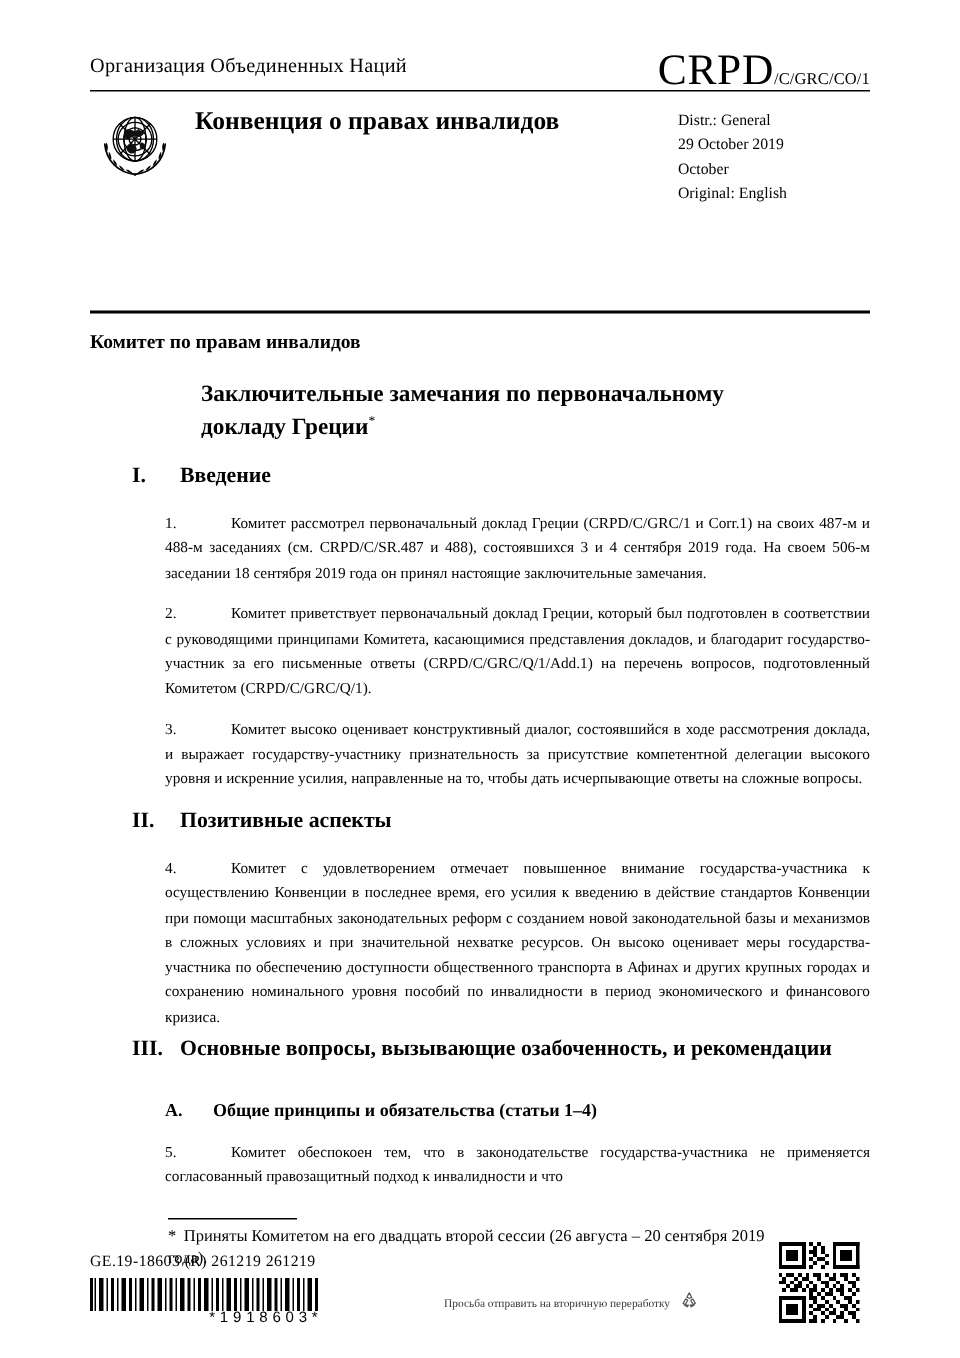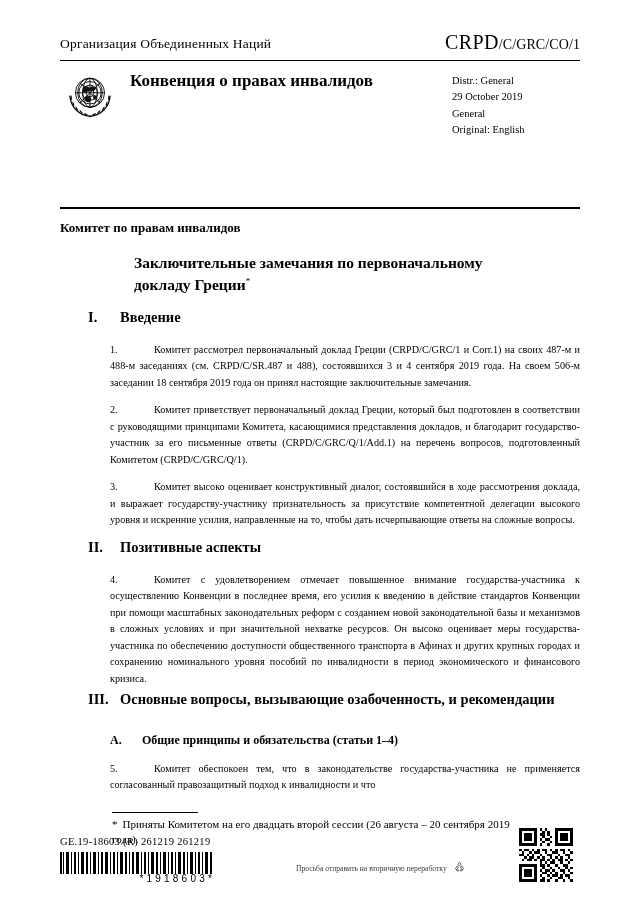--- a/index.html
+++ b/index.html
@@ -37,25 +37,25 @@
     padding-bottom: 3px;
   }
   .doc-symbol {
     position: absolute;
     right: 0;
     top: -5px;
     white-space: nowrap;
     text-align: right;
   }
   .doc-symbol .sym-main {
-    font-size: 20px;
+    font-size: 29px;
     letter-spacing: 0.4px;
   }
   .doc-symbol .sym-sub {
-    font-size: 14px;
+    font-size: 11px;
     letter-spacing: 0.1px;
   }
   .rule-thin {
     position: absolute;
     left: 60px;
     top: 60px;
     width: 520px;
     height: 0;
     border-top: 1.6px solid #000;
   }
@@ -283,21 +283,21 @@
         <path d="M46 87h8l-4 3z"></path>
       </g>
     </svg>
   </div>
 
   <div class="conv-title">Конвенция о правах инвалидов</div>
 
   <div class="distr-block">
     <div>Distr.: General</div>
     <div>29 October 2019</div>
-    <div>General</div>
+    <div>October</div>
     <div>Original: English</div>
   </div>
 
   <div class="rule-thick"></div>
 
   <div class="committee">Комитет по правам инвалидов</div>
 
   <div class="main-title"><span>Заключительные замечания по первоначальному докладу Греции</span><span class="fn-mark">*</span></div>
 
   <div class="section" style="top:308px;">

